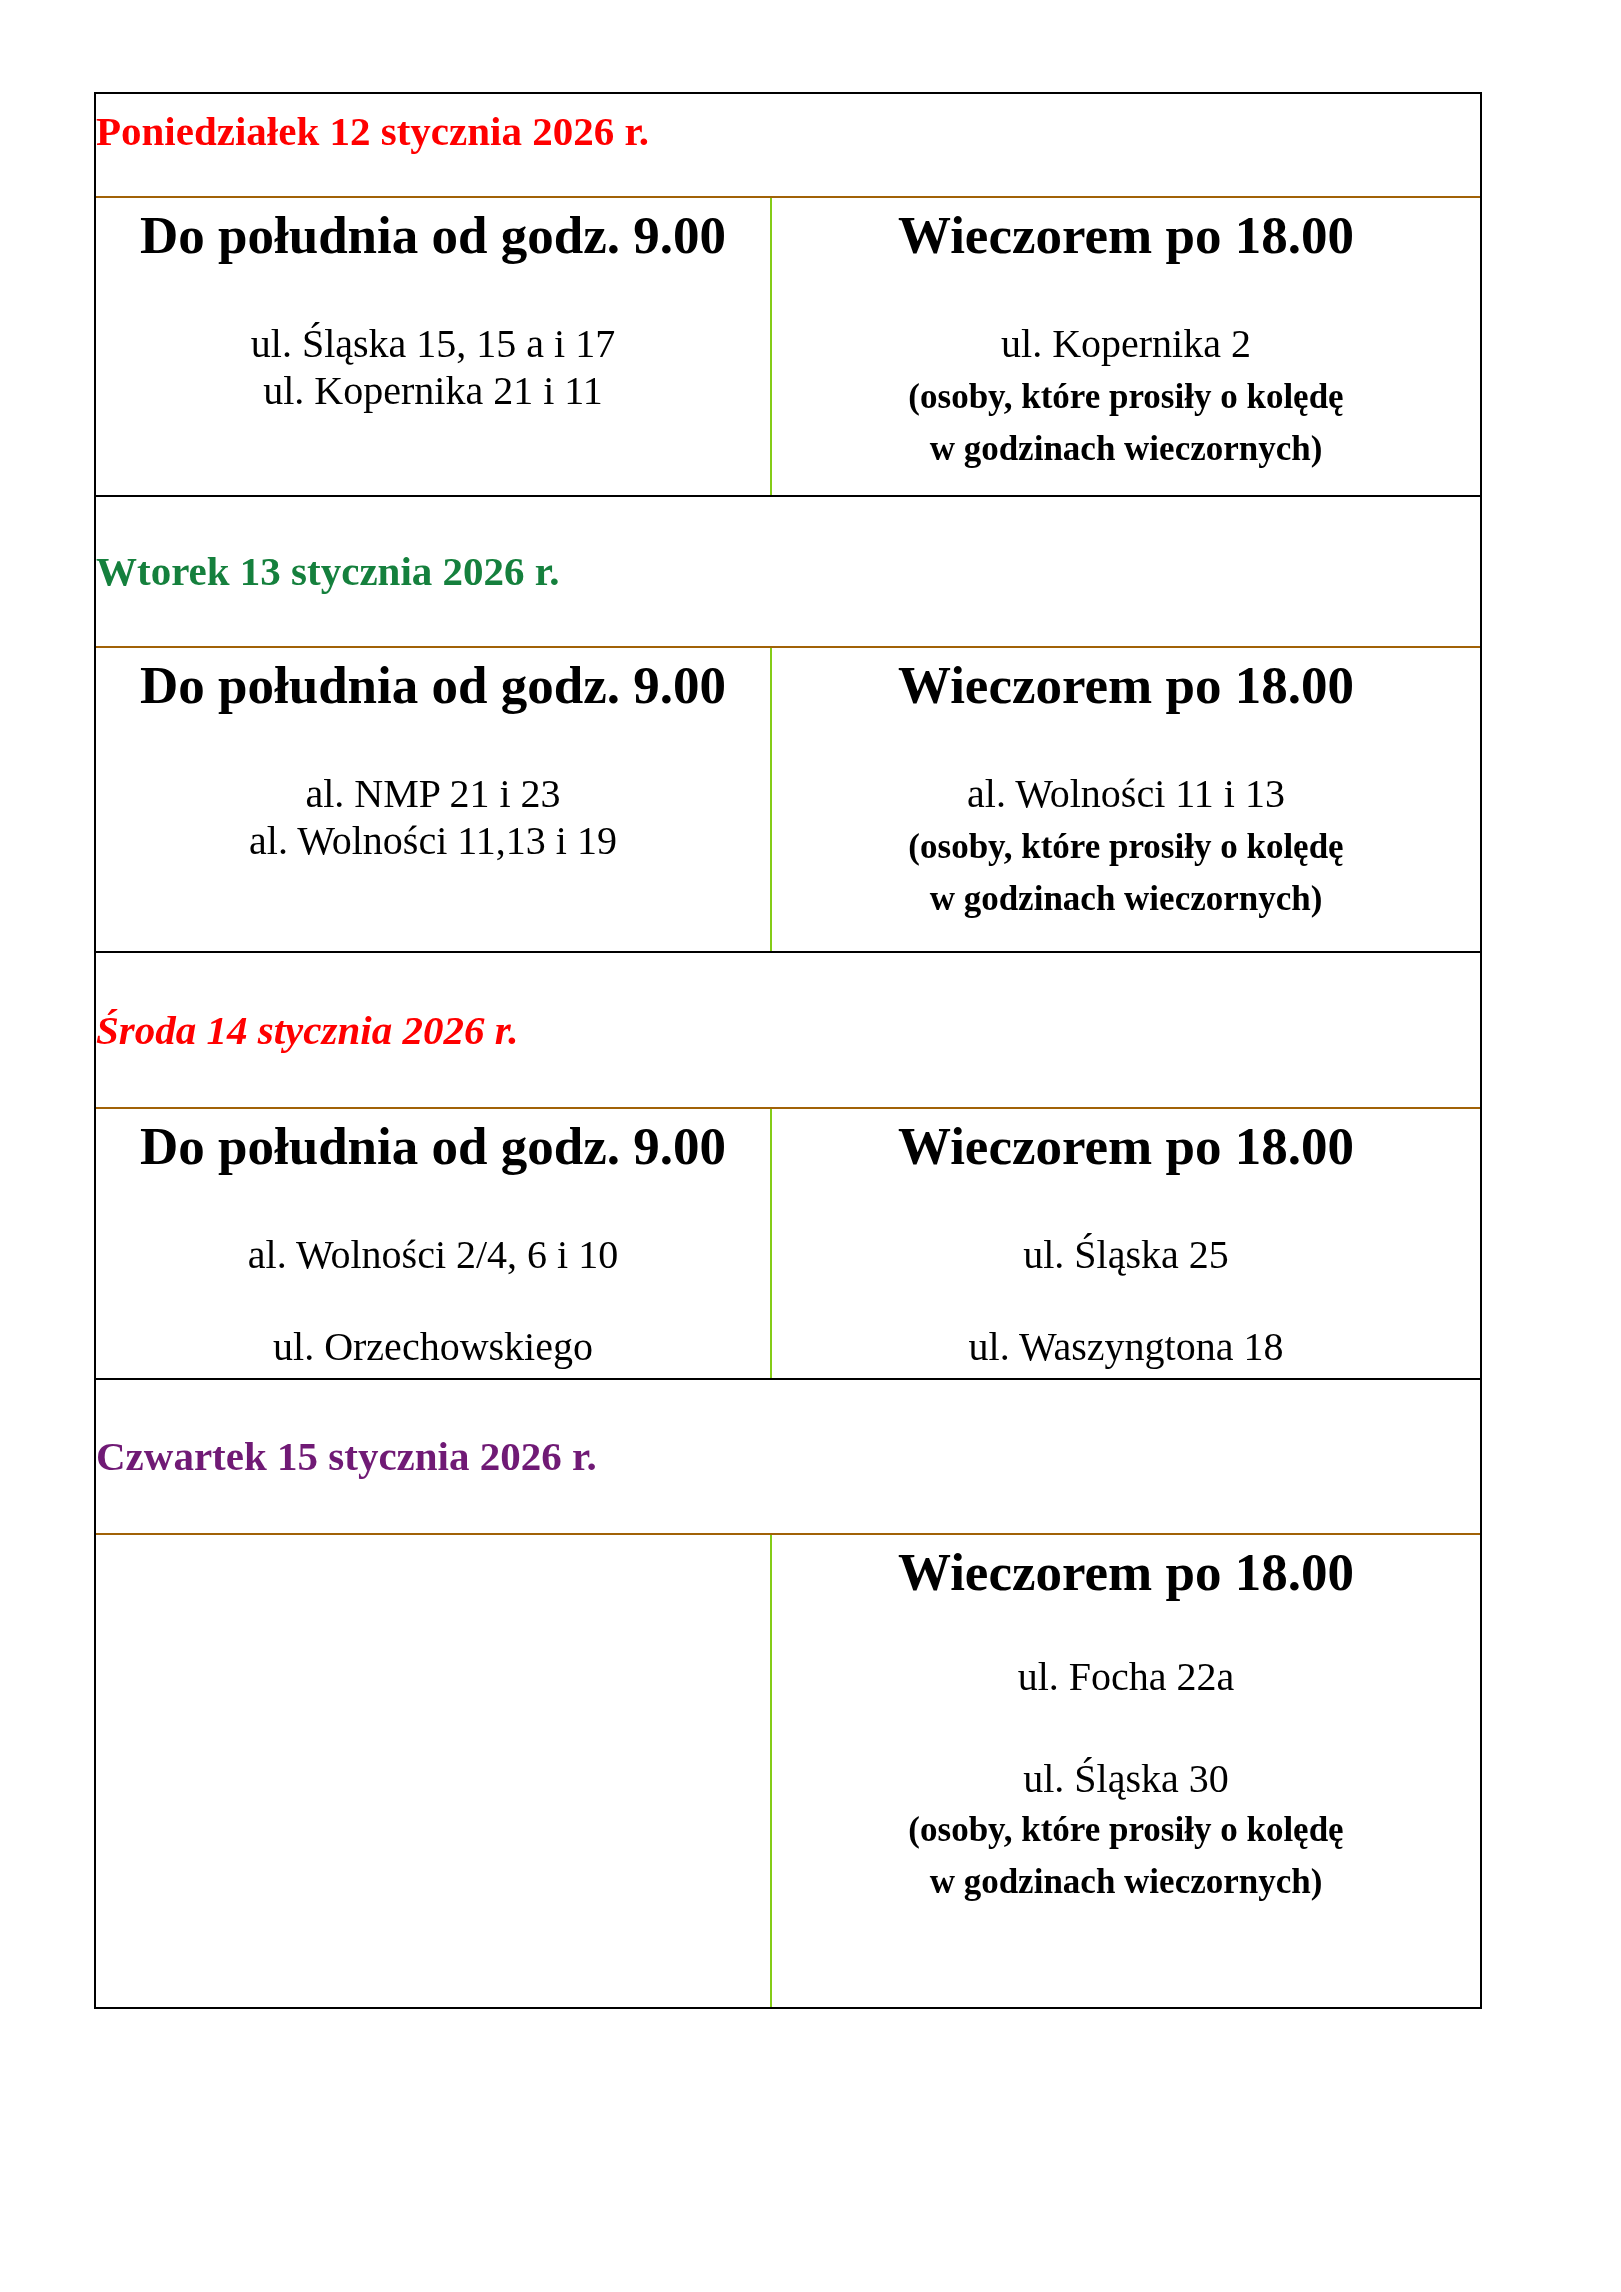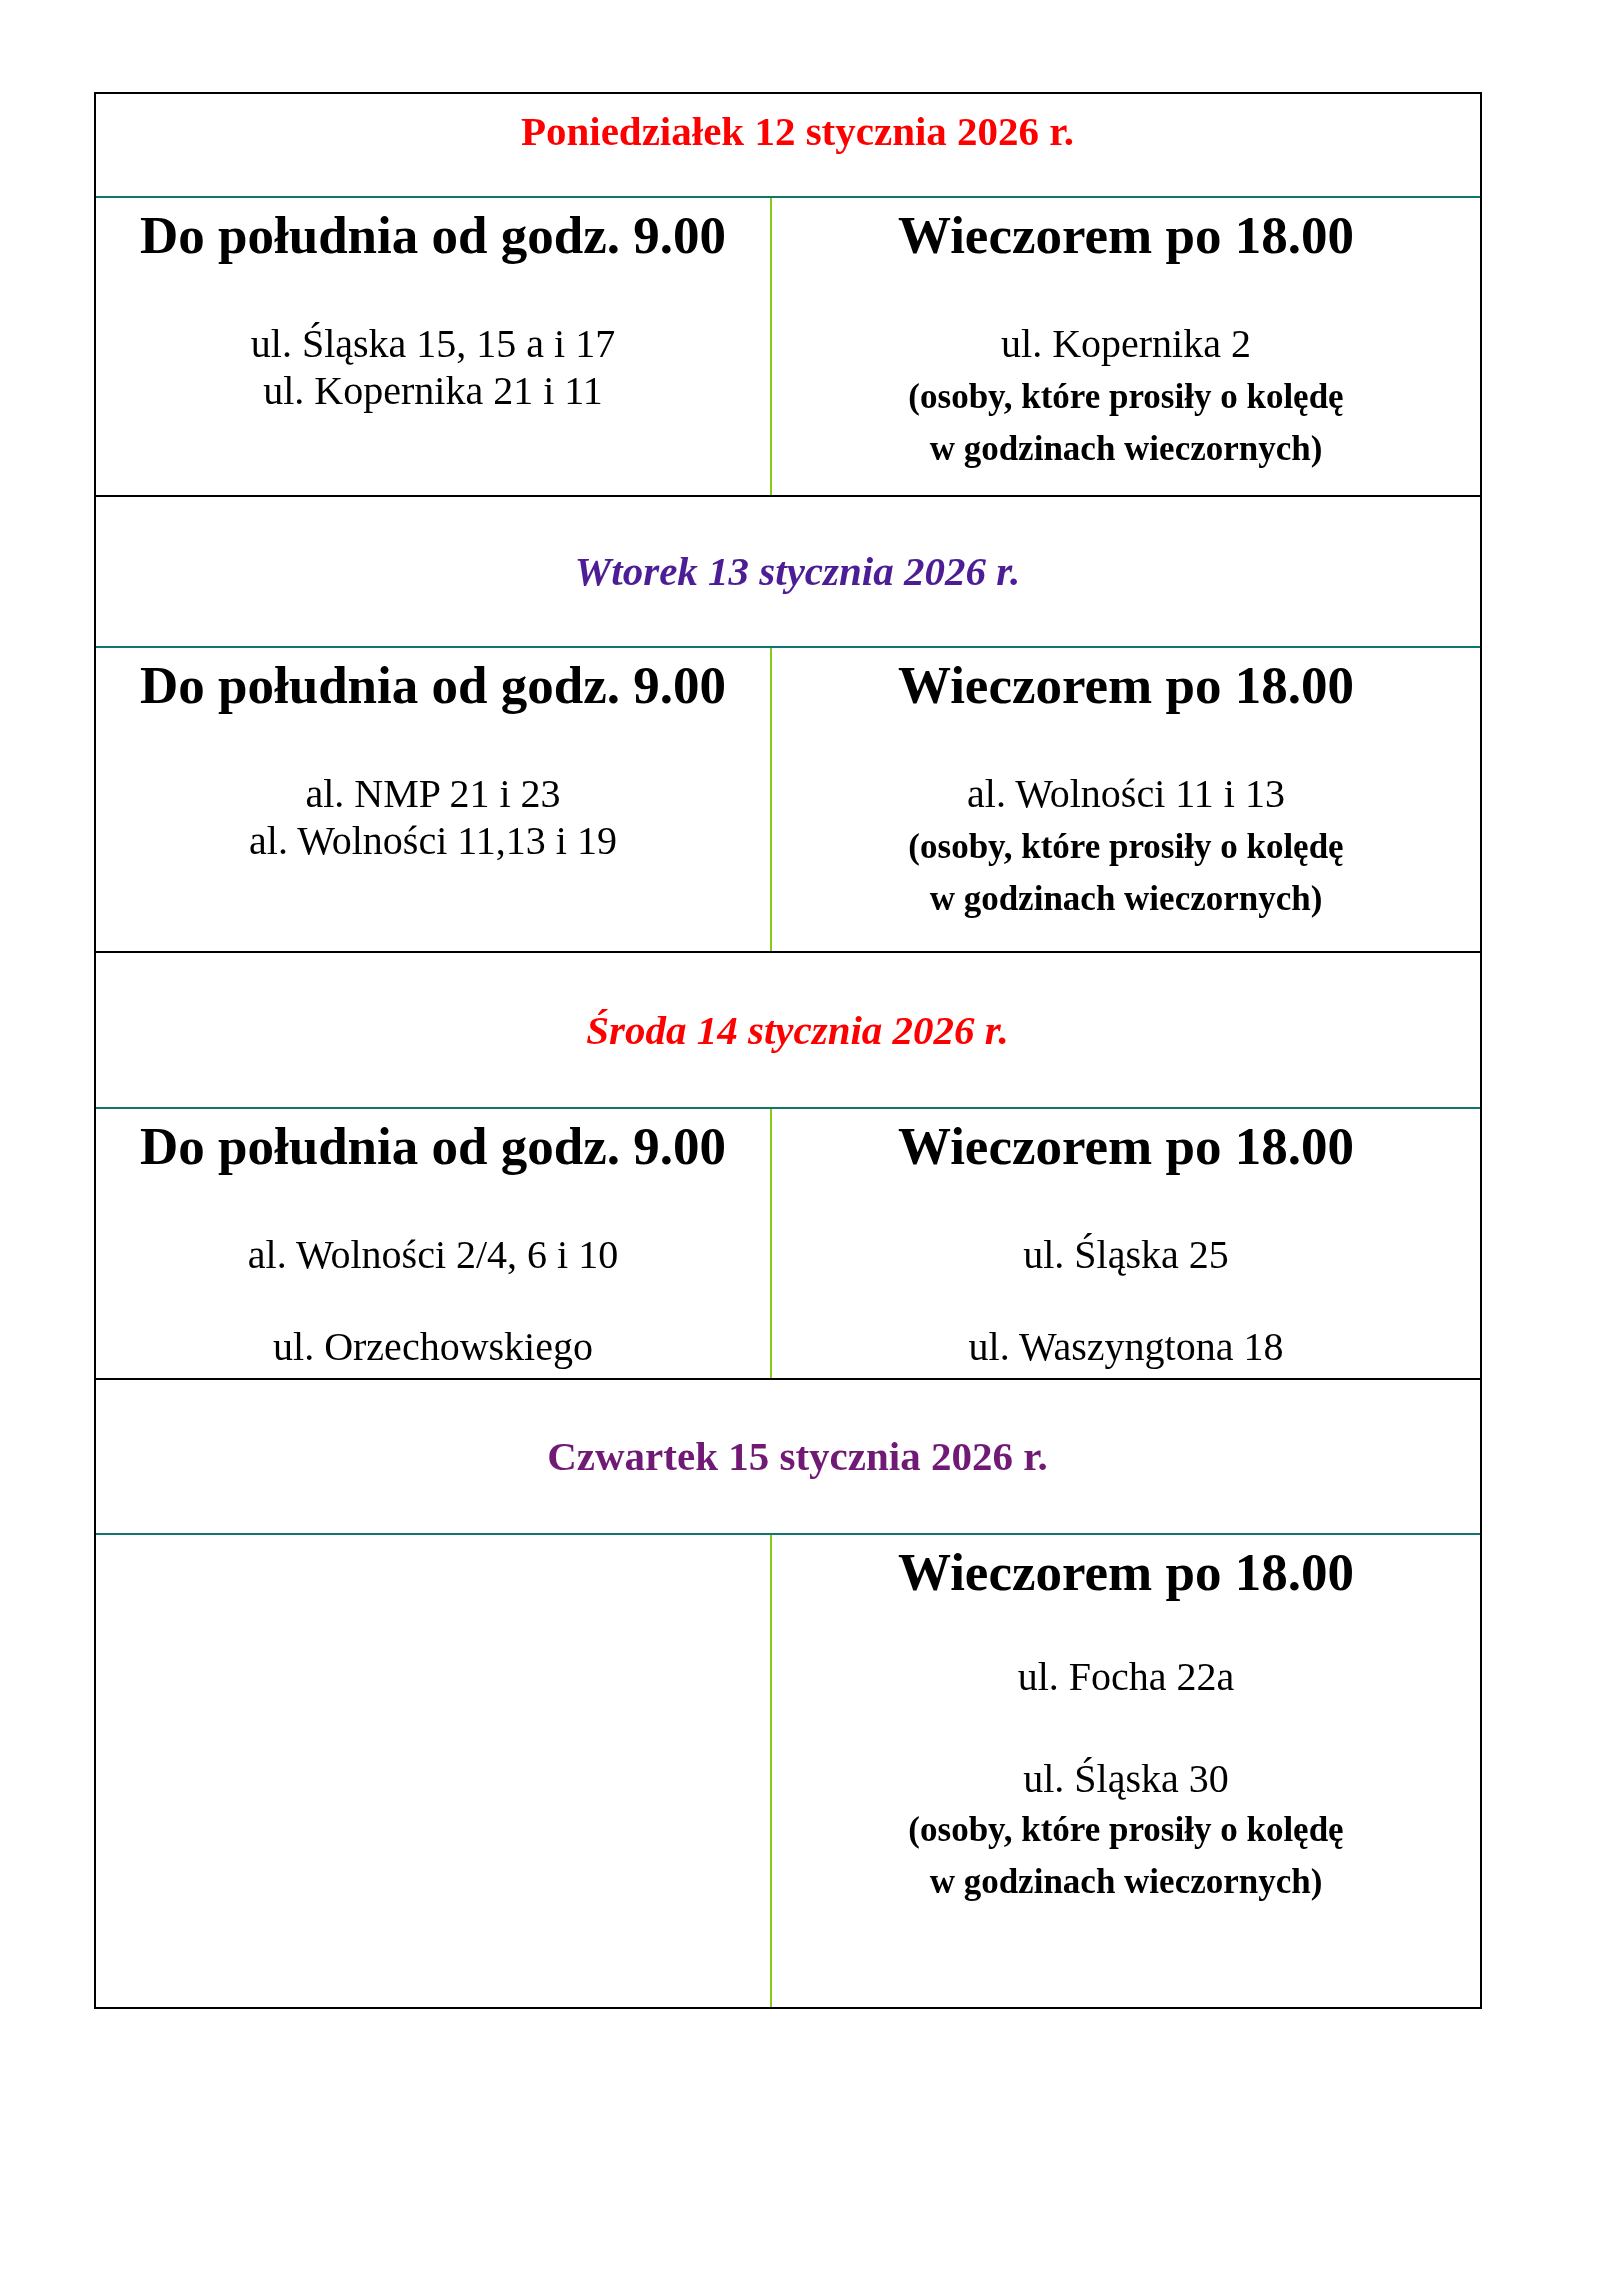--- a/index.html
+++ b/index.html
@@ -17,25 +17,23 @@
     top: 92px;
     width: 1388px;
     border: 2px solid #000000;
     box-sizing: border-box;
     display: flex;
     flex-direction: column;
     background: #ffffff;
   }
   .title-row {
     box-sizing: border-box;
-    border-bottom: 2px solid #0f766e;
+    border-bottom: 2px solid #a16207;
     display: flex;
-    justify-content: center;
     align-items: center;
-    padding-left: 19px;
   }
   .title-row.first {
     height: 104px;
     align-items: flex-start;
     padding-top: 11.8px;
   }
   .title-row.r2 { height: 151px; }
   .title-row.r3 { height: 156px; font-style: italic; }
   .title-row.r4 { height: 155px; }
   .day-title {
@@ -105,21 +103,21 @@
       </div>
       <div class="cell right">
         <p class="cell-header">Wieczorem po 18.00</p>
         <p class="addr gap-after-header">ul. Kopernika 2</p>
         <p class="note first">(osoby, które prosiły o kolędę</p>
         <p class="note">w godzinach wieczornych)</p>
       </div>
     </div>
 
     <div class="title-row r2">
-      <p class="day-title" style="color: #4c1d95; font-style: italic;">Wtorek 13 stycznia 2026 r.</p>
+      <p class="day-title" style="color: #15803d;">Wtorek 13 stycznia 2026 r.</p>
     </div>
     <div class="content-row c2">
       <div class="cell left">
         <p class="cell-header">Do południa od godz. 9.00</p>
         <p class="addr gap-after-header">al. NMP 21 i 23</p>
         <p class="addr">al. Wolności 11,13 i 19</p>
       </div>
       <div class="cell right">
         <p class="cell-header">Wieczorem po 18.00</p>
         <p class="addr gap-after-header">al. Wolności 11 i 13</p>

